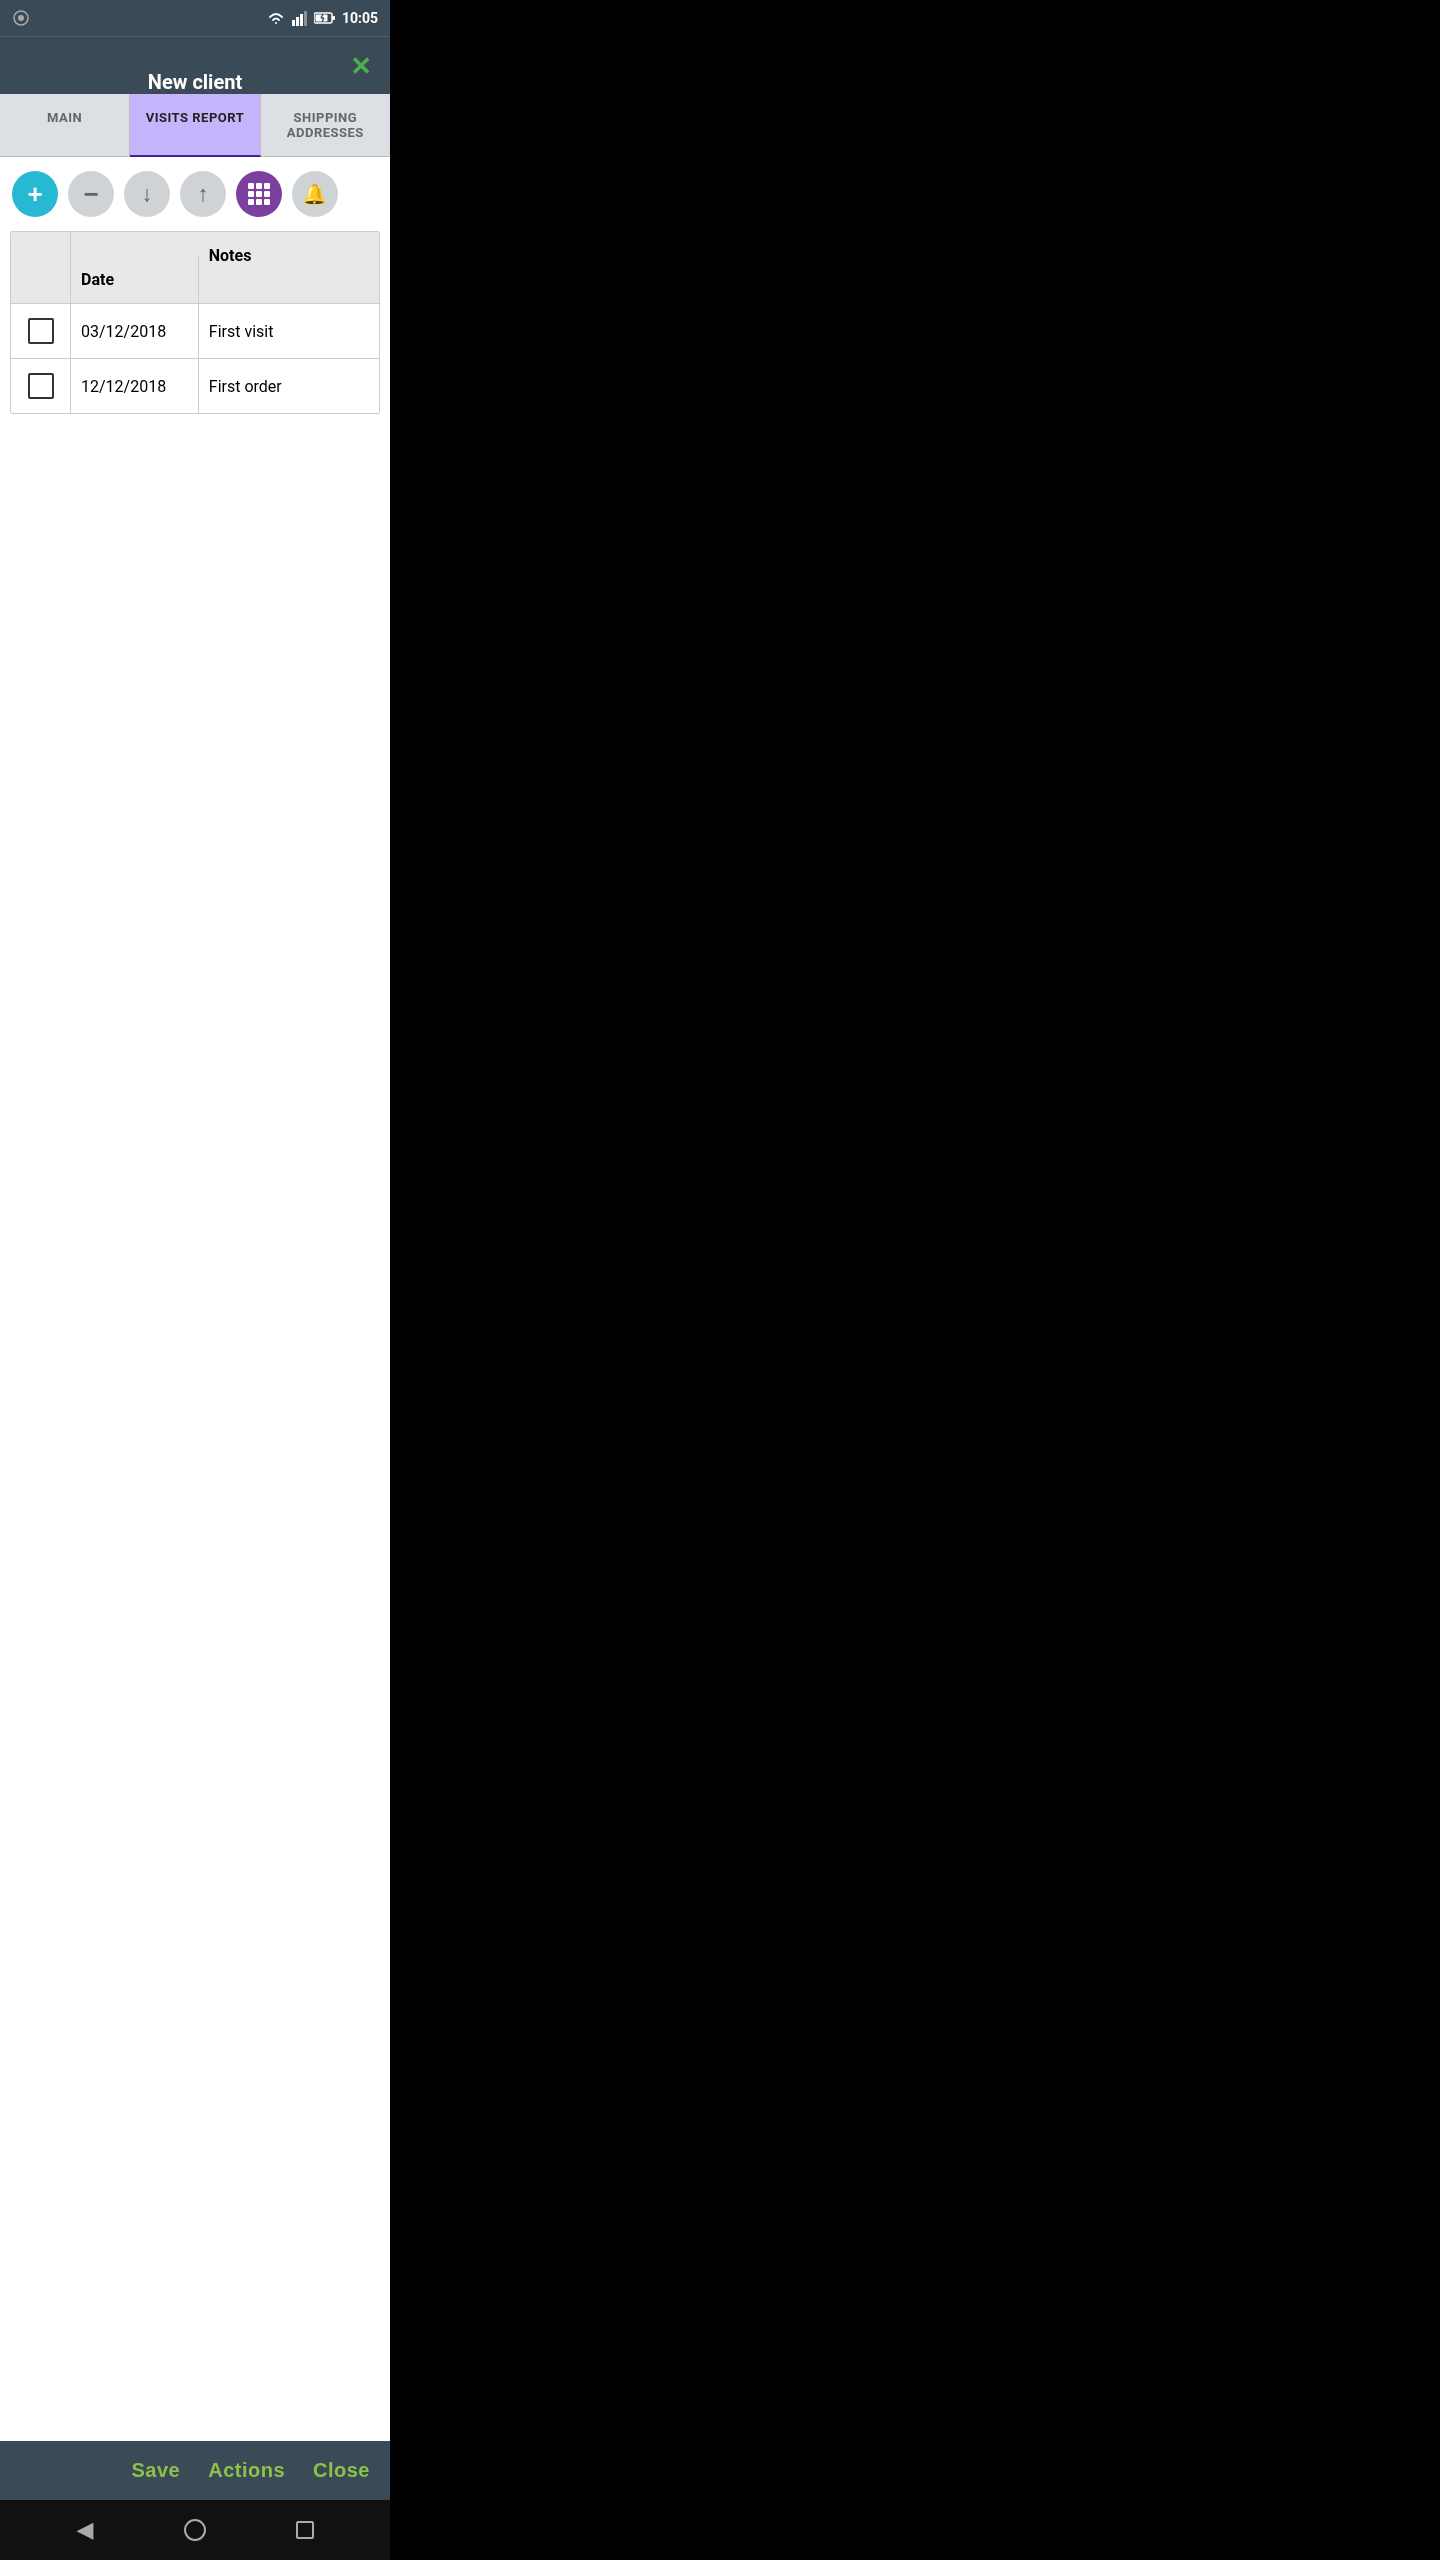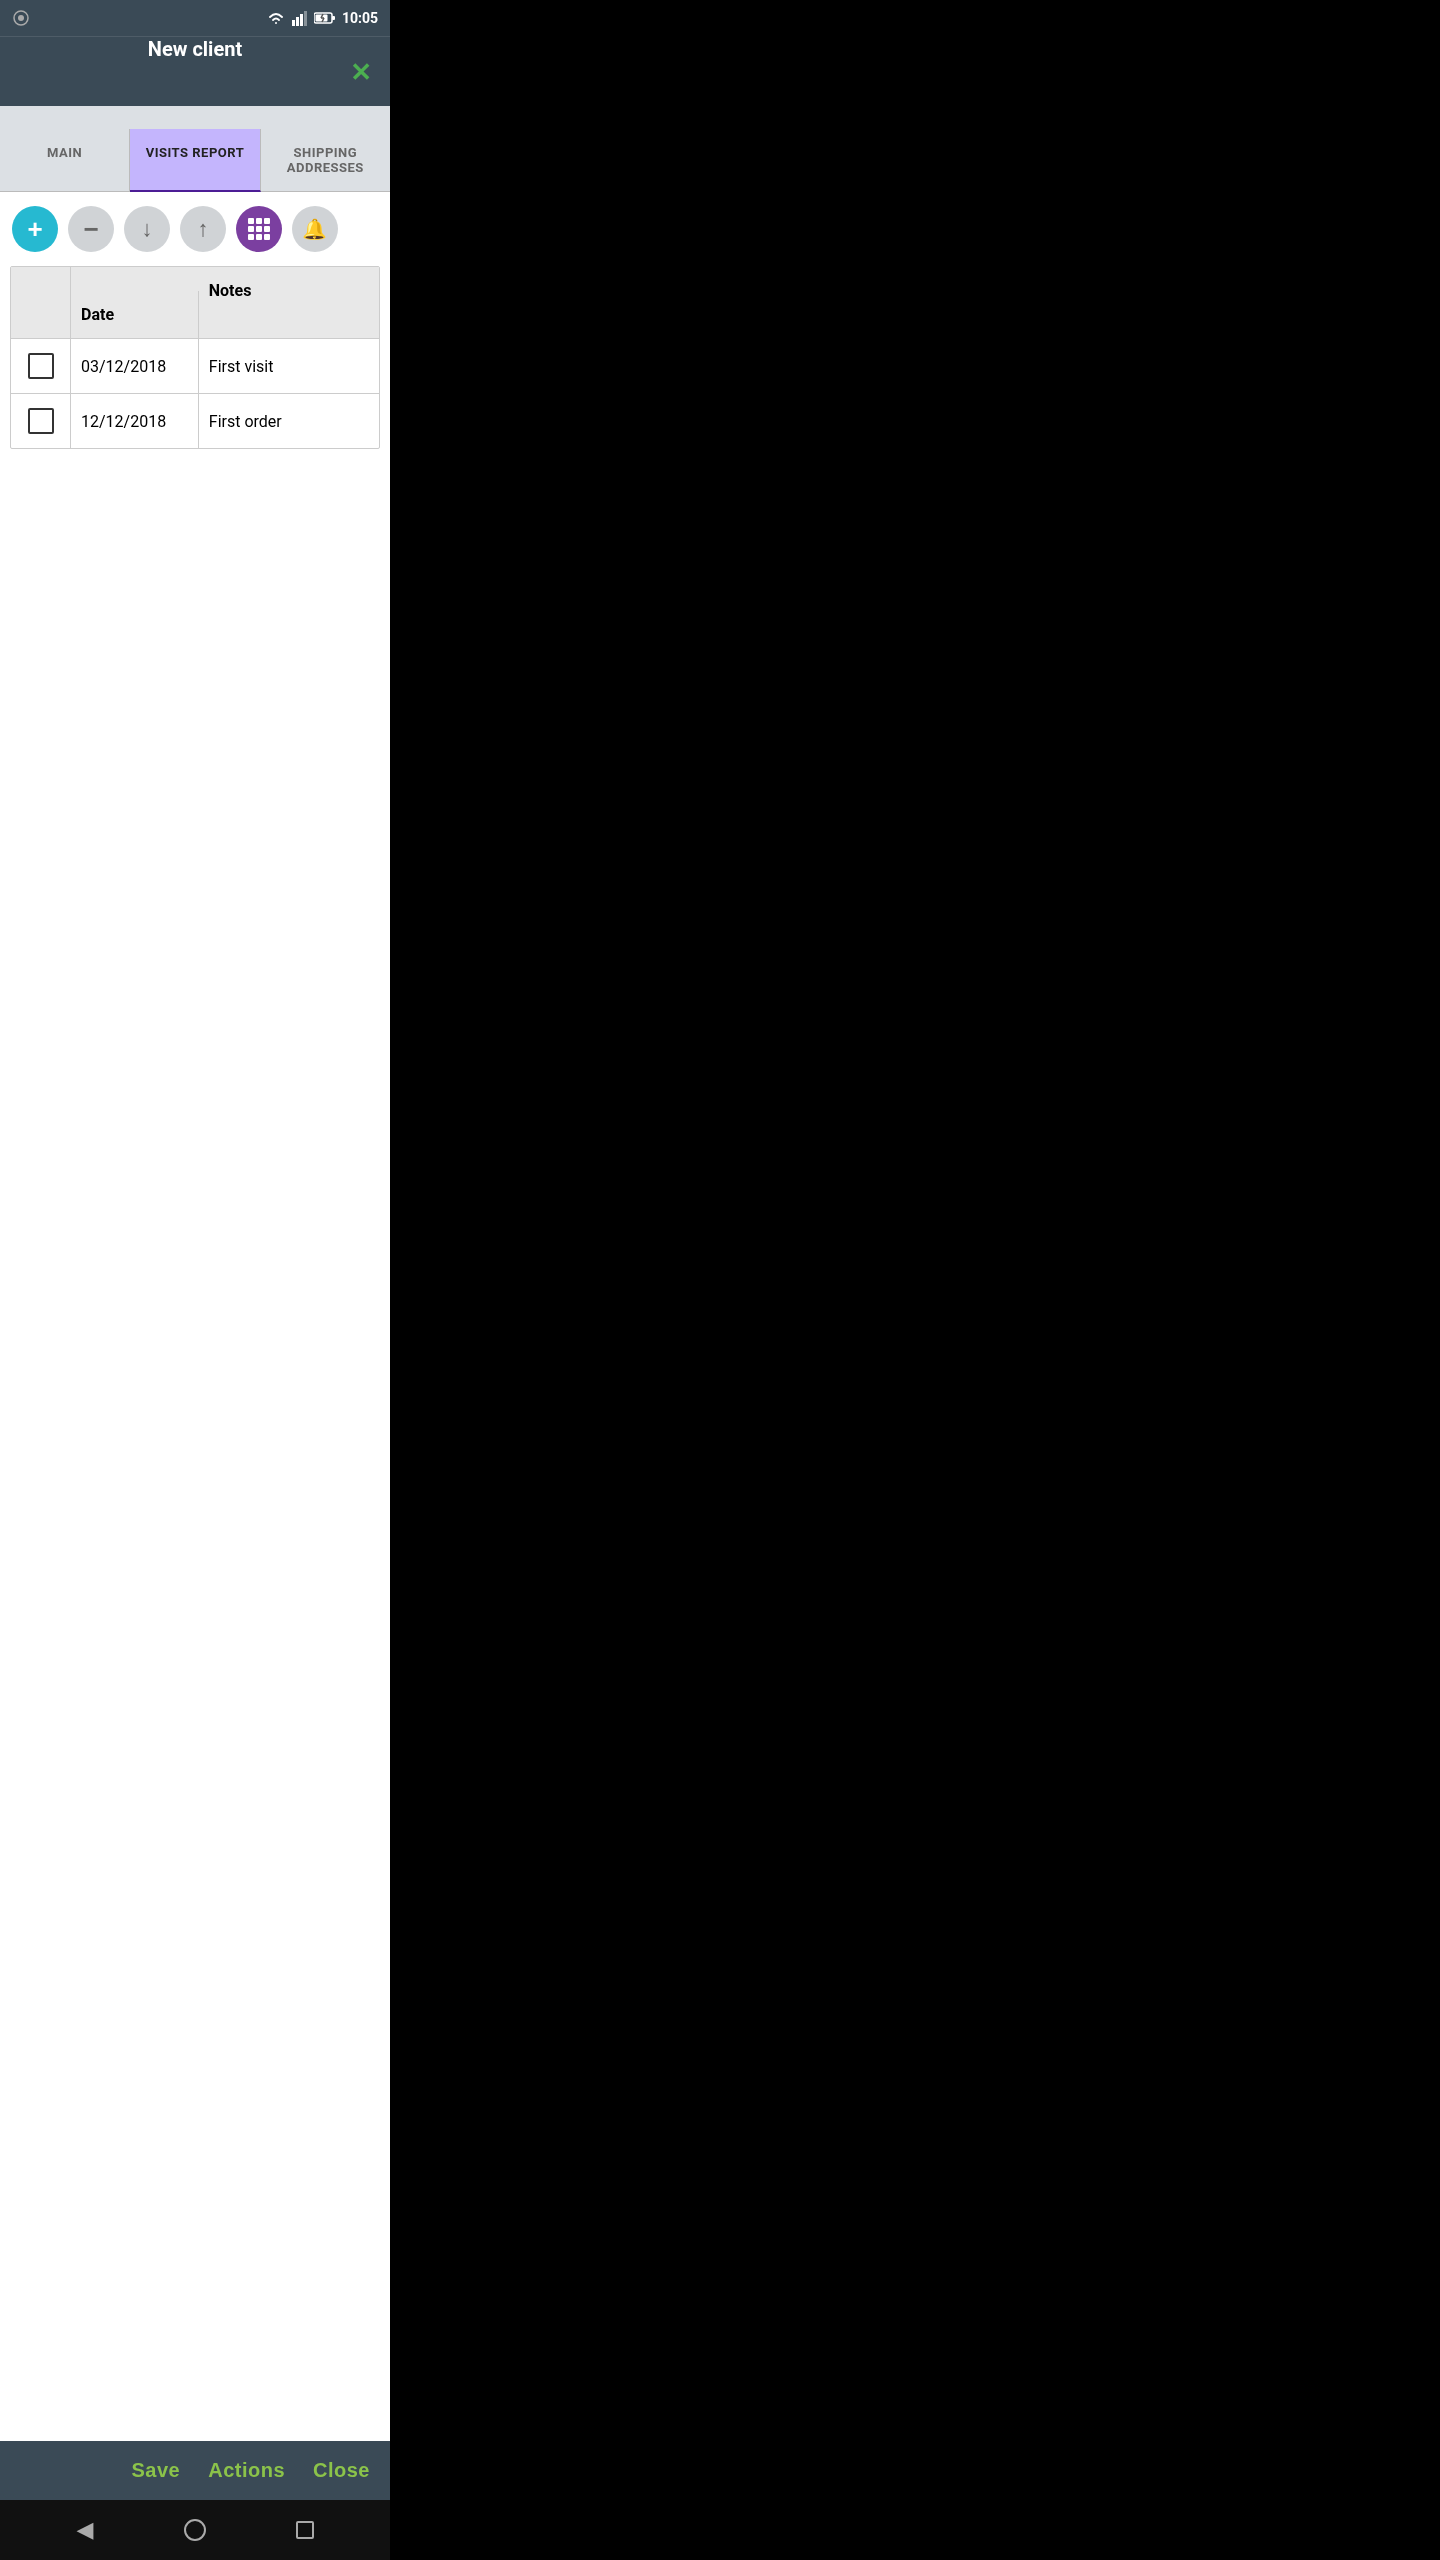--- a/index.html
+++ b/index.html
@@ -35,23 +35,23 @@
       display: flex;
       align-items: center;
       gap: 6px;
       font-size: 14px;
       font-weight: bold;
     }
 
     
     .header {
       background: #3a4a56;
-      height: 70px;
-      display: flex;
-      align-items: flex-start;
+      height: 58px;
+      display: flex;
+      align-items: flex-end;
       justify-content: center;
       position: relative;
       border-top: 1px solid rgba(255,255,255,0.1);
     }
     .header-title {
       color: white;
       font-size: 20px;
       font-weight: bold;
     }
     .close-btn {
@@ -77,21 +77,20 @@
     .tab {
       flex: 1;
       text-align: center;
       padding: 16px 8px;
       font-size: 13px;
       font-weight: bold;
       color: #666;
       cursor: pointer;
       letter-spacing: 0.5px;
       border-right: 1px solid #bbb;
-      margin-top: 23px;
     }
     .tab:last-child { border-right: none; }
     .tab.active {
       background: #c4b5fd;
       color: #222;
       border-bottom: 2px solid #4c1d95;
       margin-bottom: -1px;
     }
 
     

